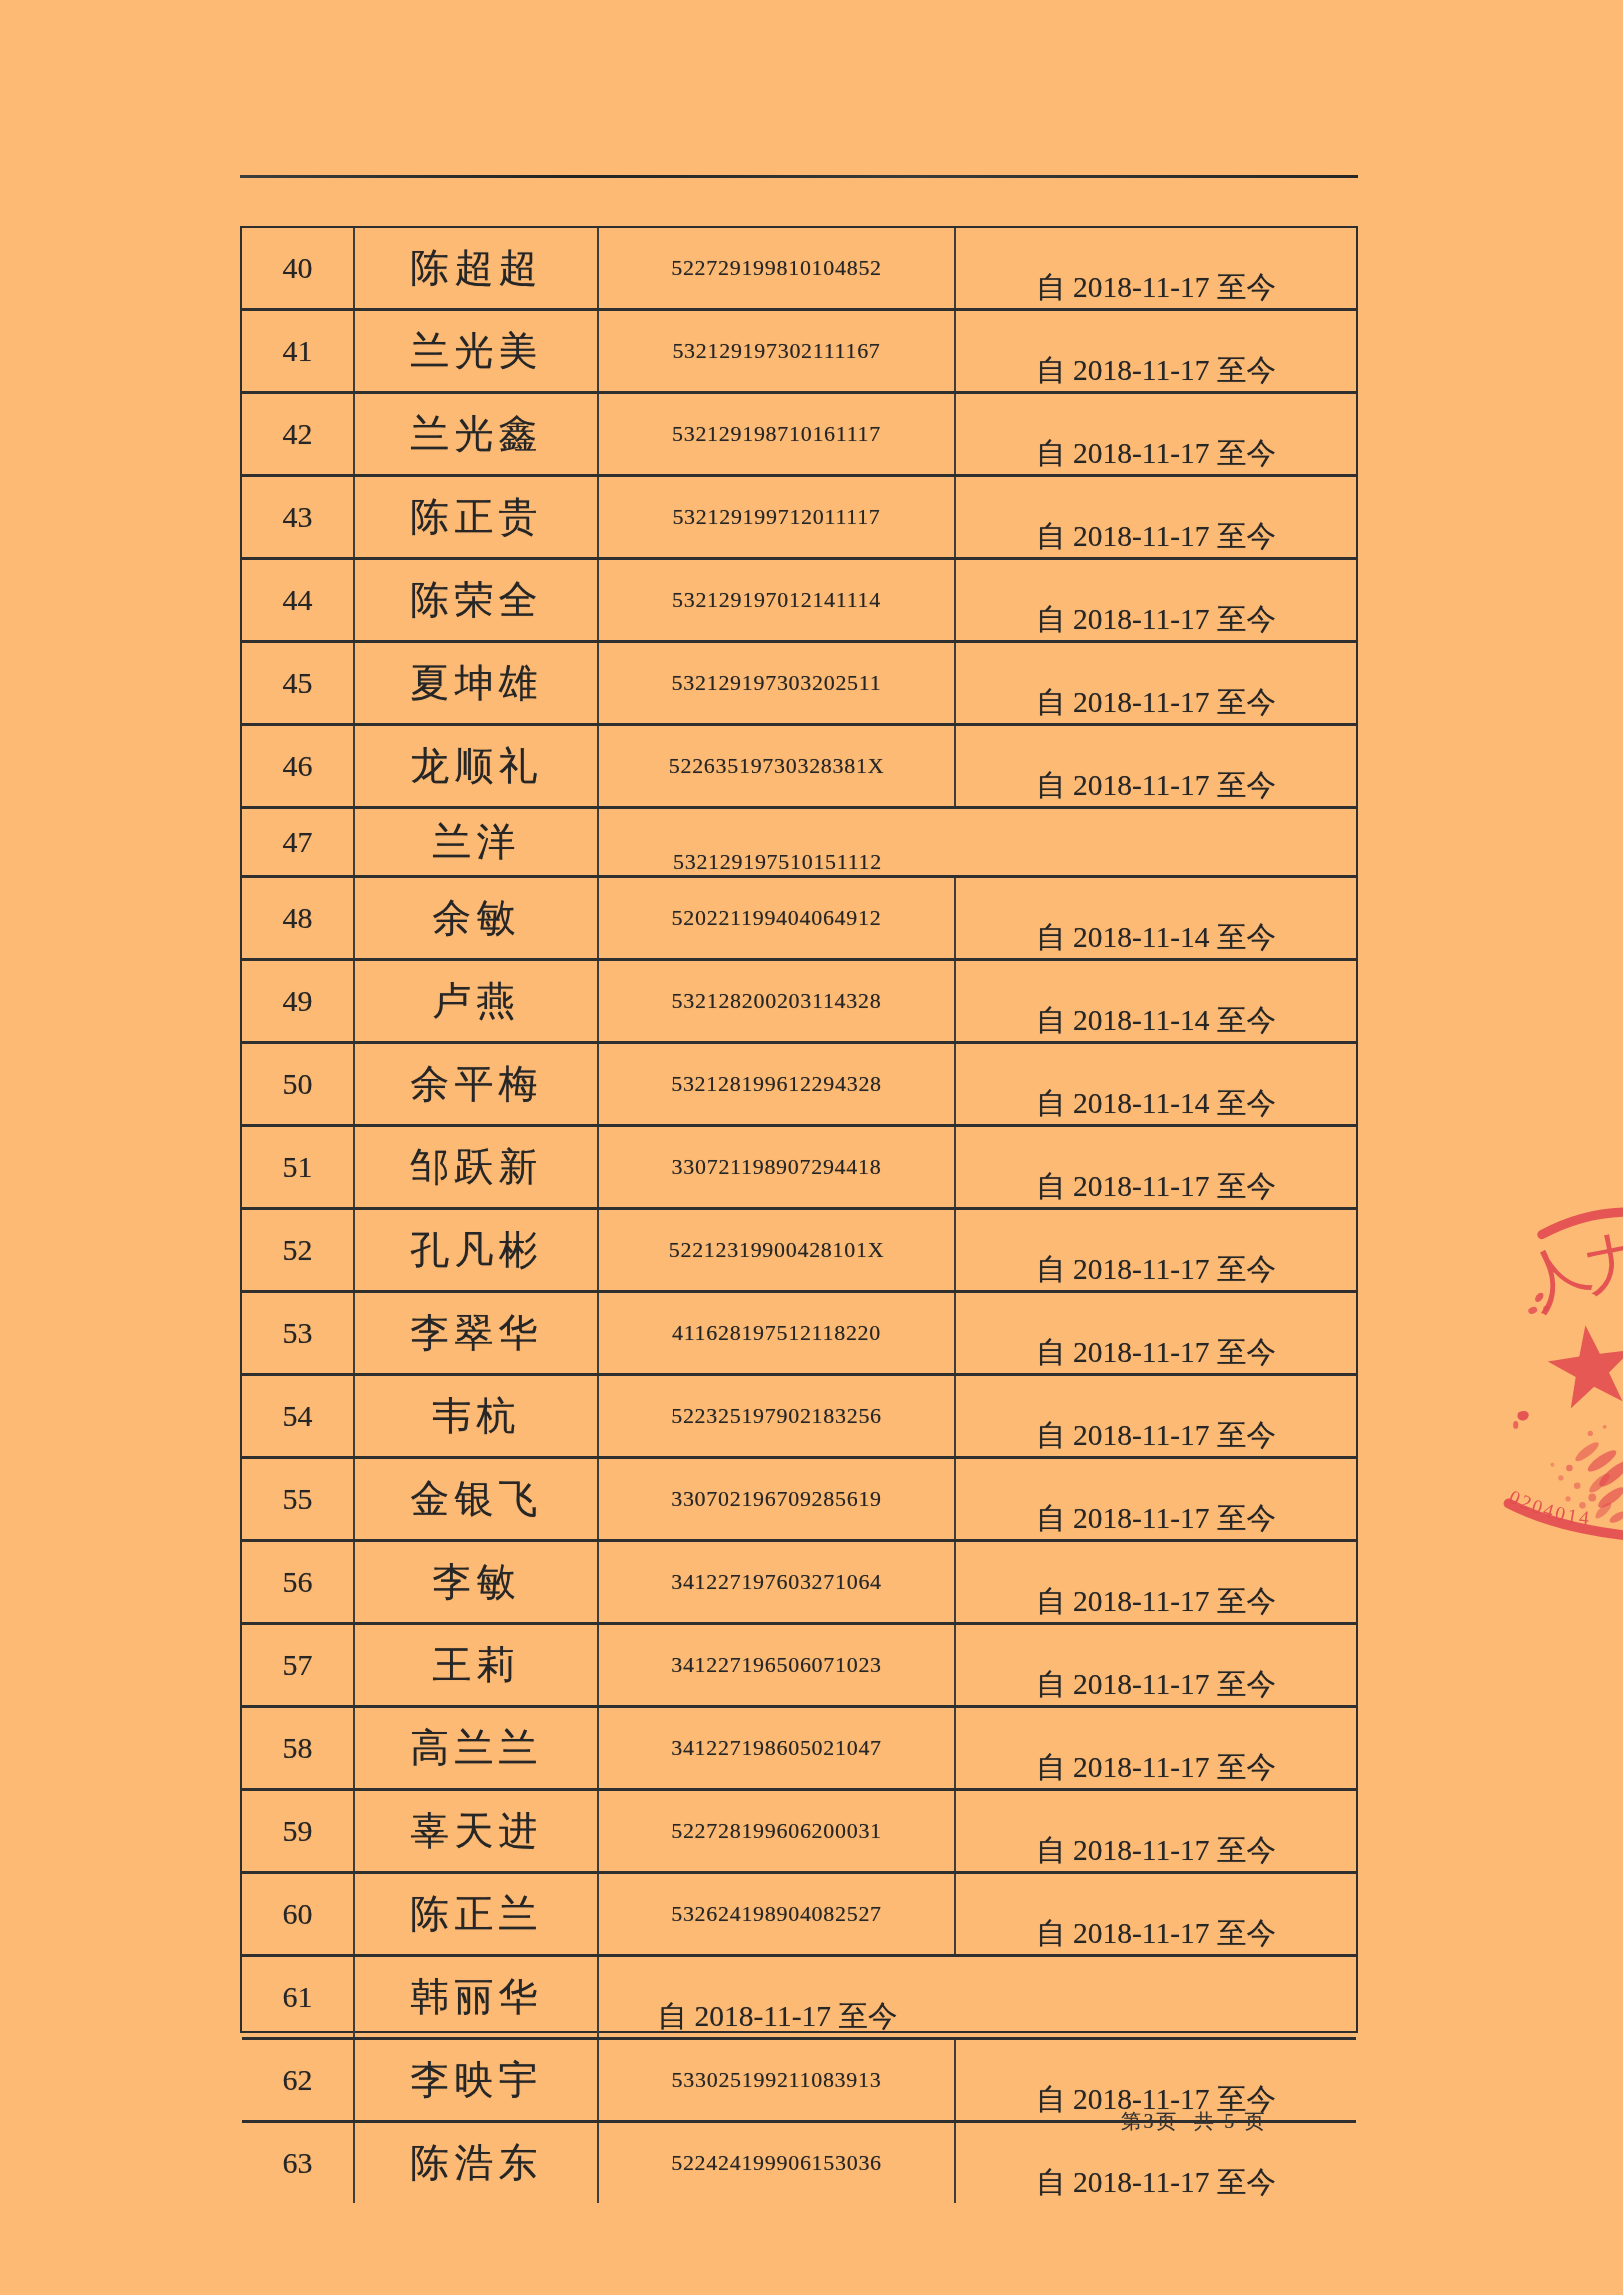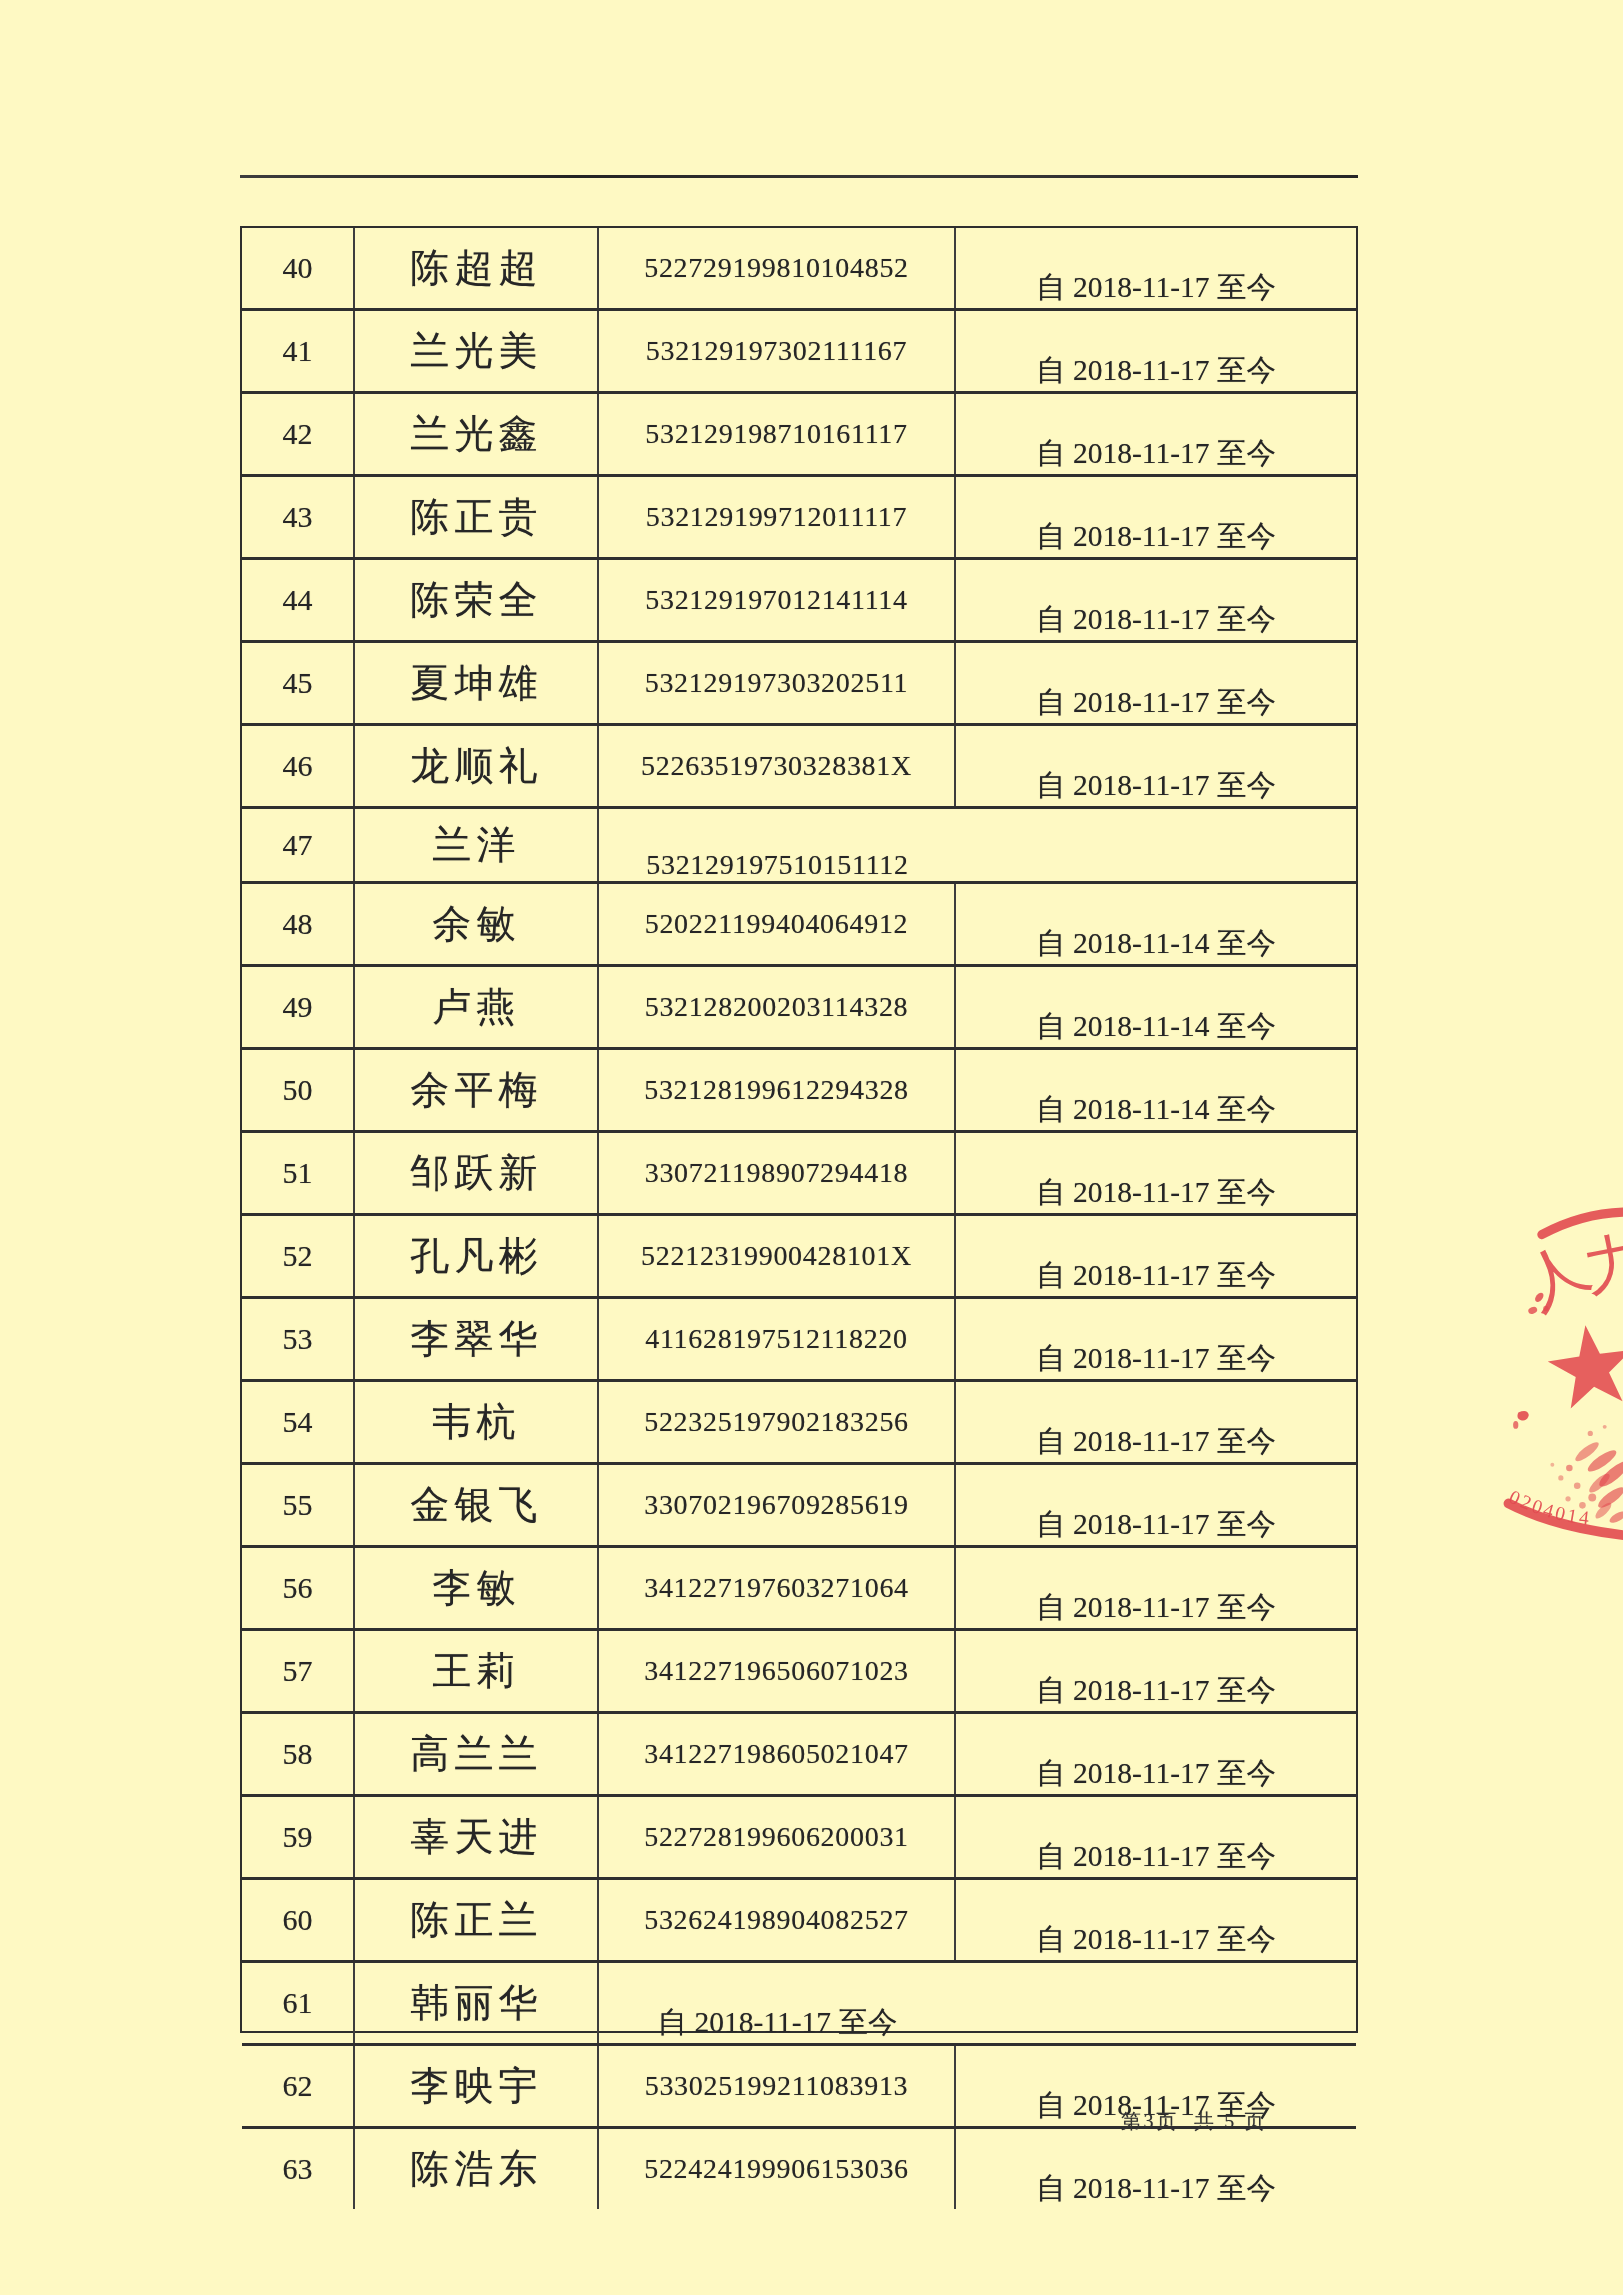--- a/index.html
+++ b/index.html
@@ -1,19 +1,19 @@
 <!DOCTYPE html>
 <html style="font-size:10.5px"><head>
 <meta charset="utf-8">
 <style>
   html,body{margin:0;padding:0;background:#e8e8e8;}
   .page{
     position:relative;
     width:1623px;height:2295px;
-    background:#fef9c3;
+    background:#fdba74;
     overflow:hidden;
     font-family:"Liberation Serif","DejaVu Serif",serif;
     color:#262626;
   }
   .top-rule{
     position:absolute;left:240px;top:175px;width:1118px;height:3.3px;
     background:linear-gradient(90deg,#3d3d3d,#232323 30%,#3a3a3a 60%,#262626);
   }
   .roster{
     position:absolute;left:240px;top:226px;width:1118px;height:1807px;
@@ -33,21 +33,21 @@
   .cell{
     display:flex;align-items:center;justify-content:center;
     border-right:2px solid #3d3d3d;
     box-sizing:border-box;
     text-shadow:0 0 0.7px rgba(45,45,45,.55);
     white-space:nowrap;
   }
   .cell:last-child{border-right:none;margin-top:40px;}
   .c-no{font-size:30px;}
   .c-name{font-size:39px;letter-spacing:5.2px;padding-left:1px;}
-  .c-id{font-size:28px;letter-spacing:0.7px;}
+  .c-id{font-size:22px;letter-spacing:0.7px;}
   .c-date{font-size:29.5px;}
   .footer{
     position:absolute;left:1121px;top:2108px;
     font-size:20px;letter-spacing:2.6px;color:#333;
     white-space:pre;
     text-shadow:0 0 0.7px rgba(50,50,50,.5);
   }
   .stamp-svg{
     position:absolute;left:1466px;top:1165px;width:157px;height:406px;
     overflow:hidden;

